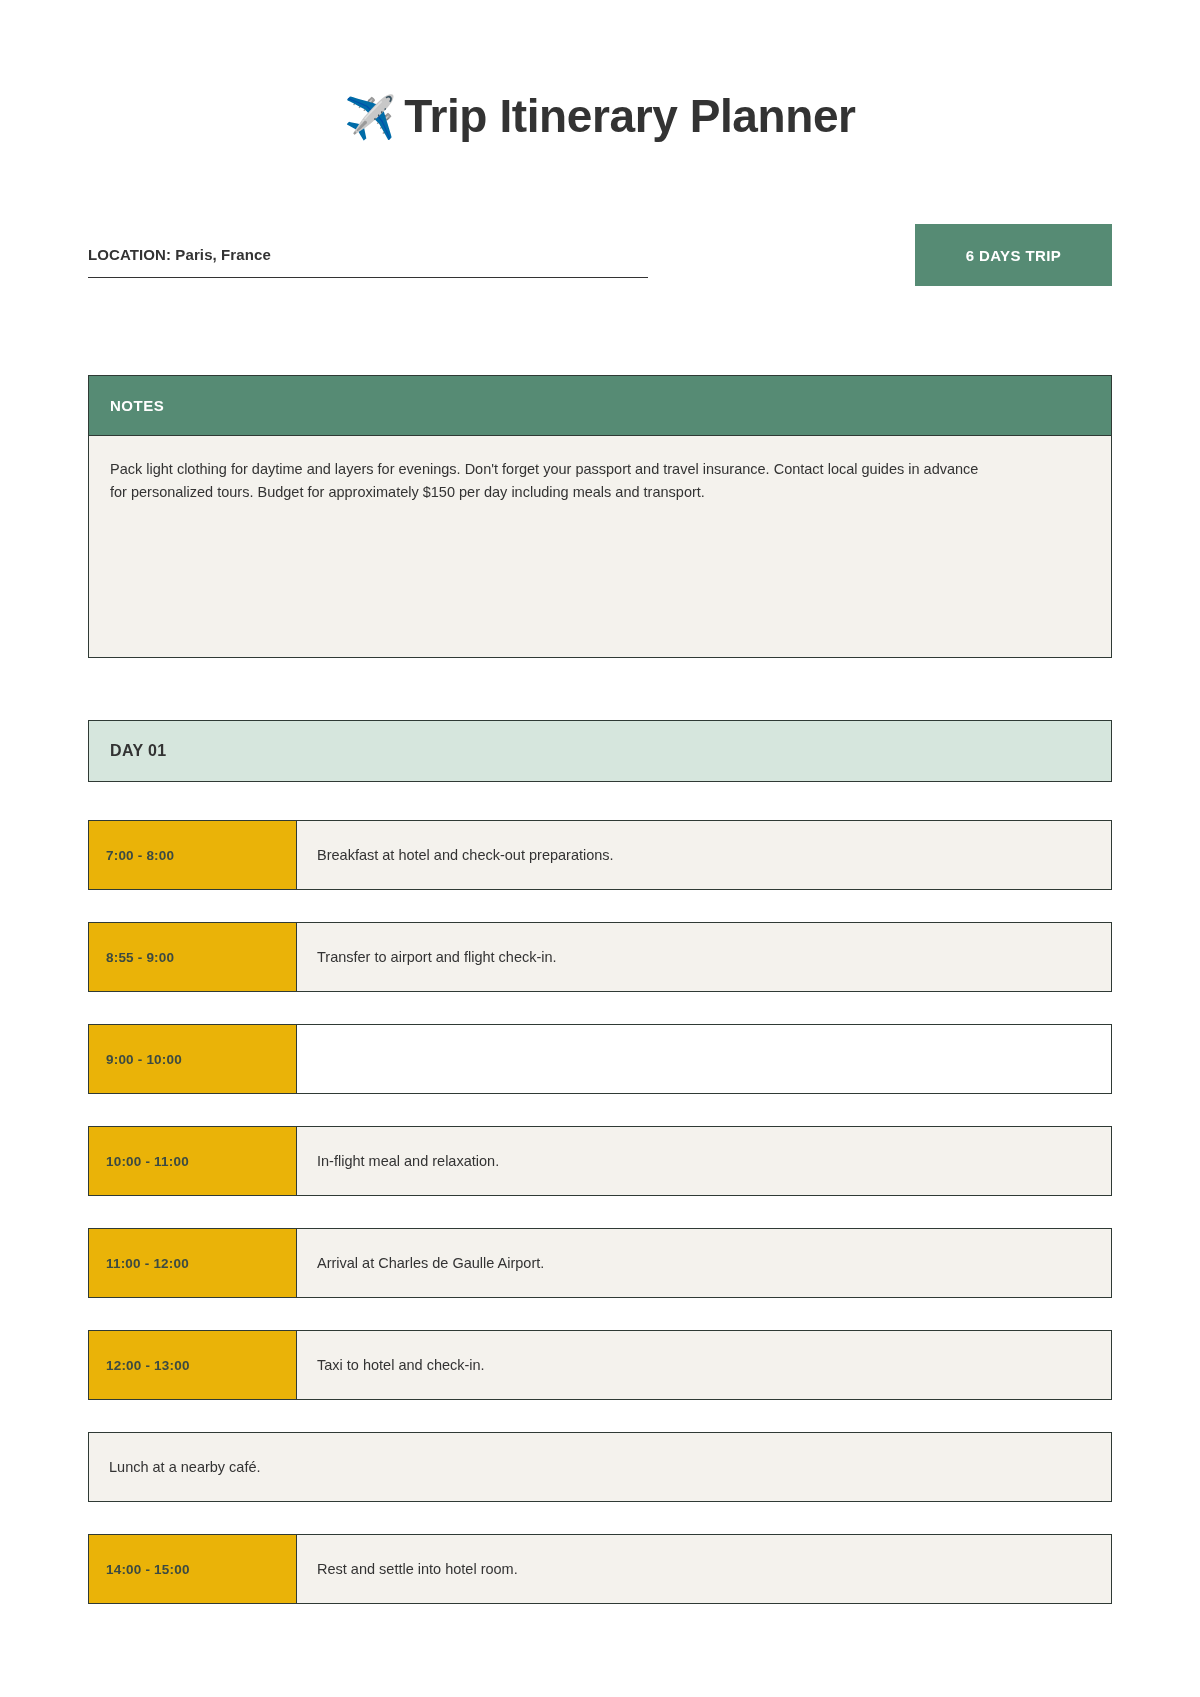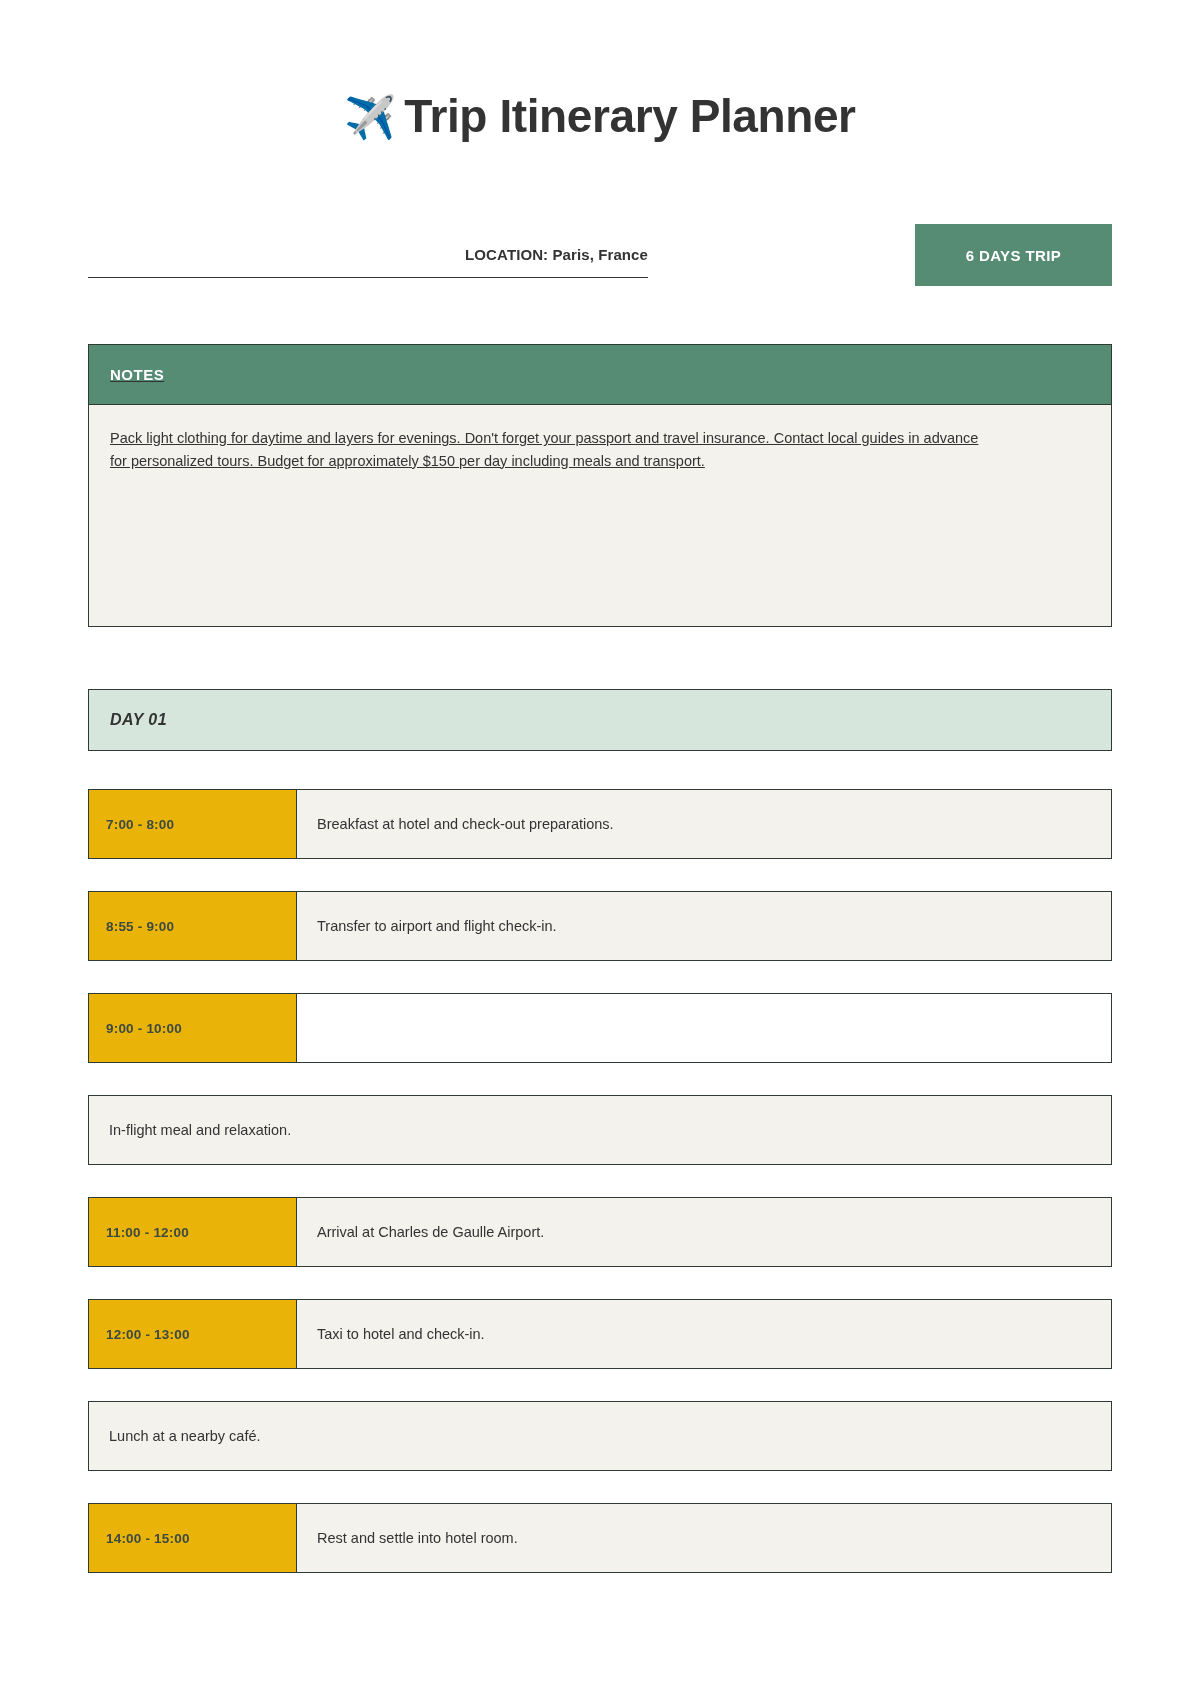--- a/index.html
+++ b/index.html
@@ -44,21 +44,20 @@
   
   .meta-row {
     display: flex;
     align-items: flex-start;
     justify-content: space-between;
     margin-top: 72px;
   }
   .location-block {
     width: 560px;
     padding-top: 22px;
-    text-align: right;
   }
   .location-text {
     font-size: 15px;
     font-weight: bold;
     color: #333333;
     padding-bottom: 14px;
     letter-spacing: 0.1px;
   }
   .location-rule {
     height: 1px;
@@ -74,24 +73,23 @@
     font-weight: bold;
     letter-spacing: 0.4px;
     display: flex;
     align-items: center;
     justify-content: center;
     box-sizing: border-box;
   }
 
   
   .notes-card {
-    margin-top: 58px;
+    margin-top: 89px;
     border: 1.5px solid #2f3a35;
     box-sizing: border-box;
-    text-decoration: underline;
   }
   .notes-header {
     background: #568b74;
     color: #ffffff;
     font-size: 15px;
     font-weight: bold;
     letter-spacing: 0.5px;
     padding: 21px 21px;
     border-bottom: 1.5px solid #2f3a35;
   }
@@ -112,21 +110,20 @@
   .day-header {
     margin-top: 62px;
     background: #d6e6dd;
     border: 1.5px solid #2f3a35;
     box-sizing: border-box;
     padding: 21px;
     font-size: 16px;
     font-weight: bold;
     color: #333333;
     letter-spacing: 0.4px;
-    font-style: italic;
   }
 
   .schedule {
     margin-top: 38px;
   }
   .activity-row {
     display: flex;
     align-items: stretch;
     border: 1.5px solid #2f3a35;
     box-sizing: border-box;
@@ -194,20 +191,21 @@
     <div class="activity-row">
       <div class="activity-time">8:55 - 9:00</div>
       <div class="activity-desc">Transfer to airport and flight check-in.</div>
     </div>
 
     <div class="activity-row">
       <div class="activity-time">9:00 - 10:00</div>
     </div>
 
     <div class="activity-row">
+      <div class="activity-time">10:00 - 11:00</div>
       <div class="activity-desc">In-flight meal and relaxation.</div>
     </div>
 
     <div class="activity-row">
       <div class="activity-time">11:00 - 12:00</div>
       <div class="activity-desc">Arrival at Charles de Gaulle Airport.</div>
     </div>
 
     <div class="activity-row">
       <div class="activity-time">12:00 - 13:00</div>

